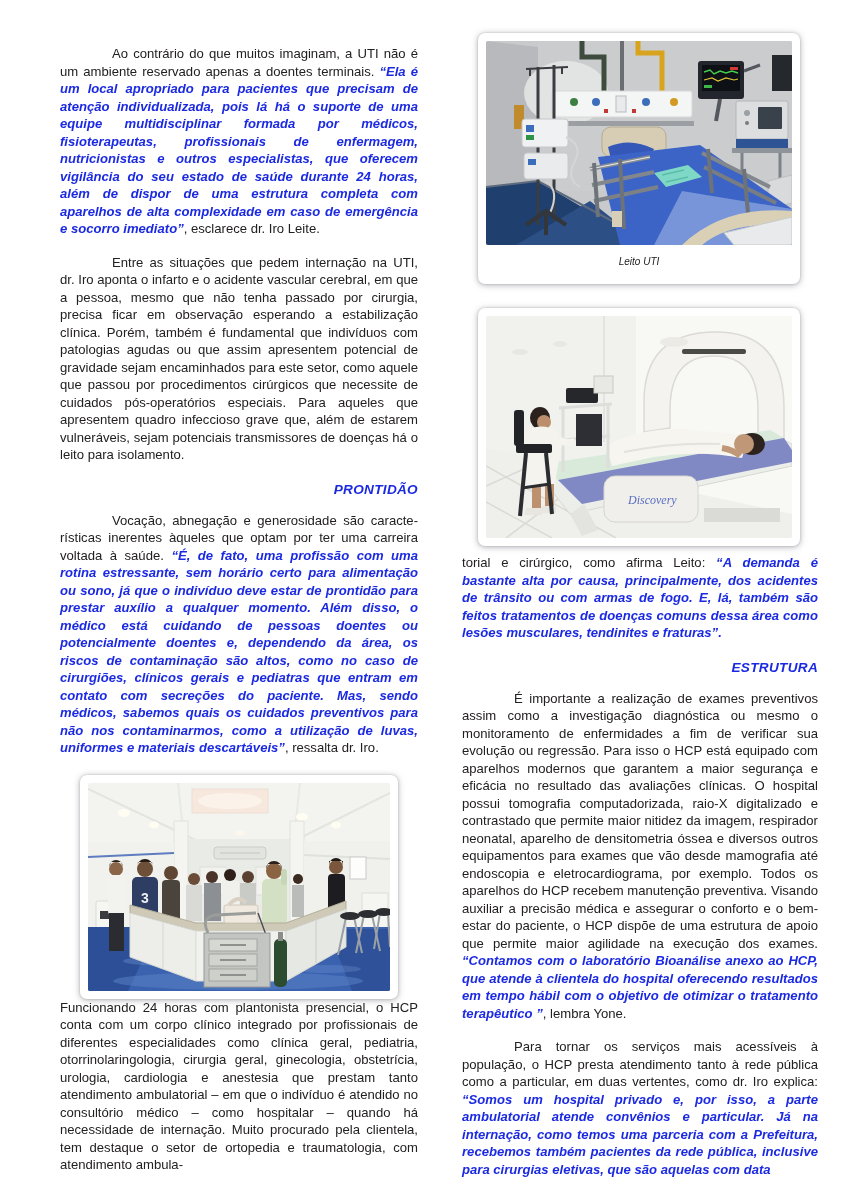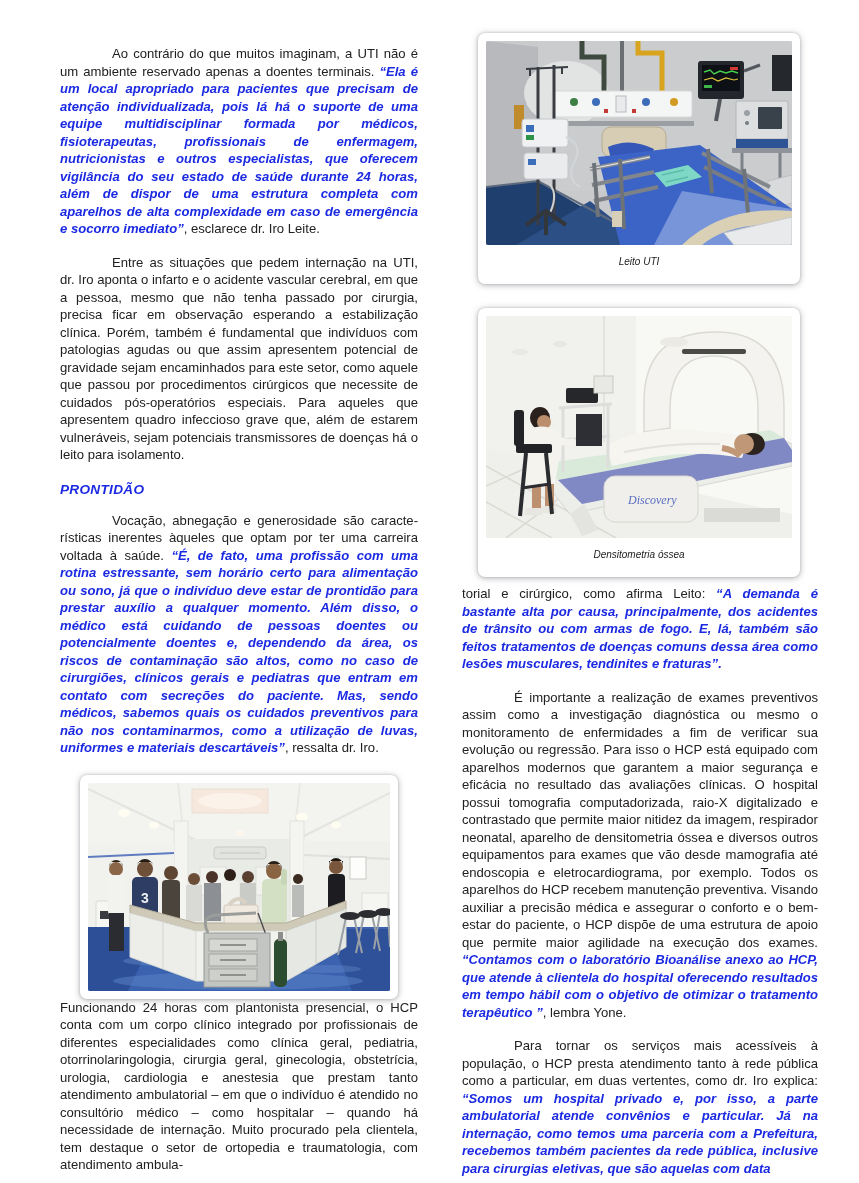--- a/index.html
+++ b/index.html
@@ -25,20 +25,21 @@
   p.para.no-margin{margin-bottom:0;}
   .q{color:#1b2ae2;font-weight:bold;font-style:italic;}
   h3.sec{
     margin:17px 0 14px 0;
     font-size:13.6px;
     line-height:17px;
     color:#1b2ae2;
     font-style:italic;
     font-weight:bold;
     letter-spacing:.3px;
+    text-align:right;
   }
   .photo-card{
     background:#fff;
     border-radius:7px;
     box-shadow:0 1px 6px rgba(110,110,120,.55), 0 0 2px rgba(140,140,150,.4);
     padding:8px 8px 8px 8px;
   }
   .photo-card svg{display:block;border-radius:2px;}
   .photo-caption{
     text-align:center;
@@ -352,24 +353,24 @@
           <rect x="46" y="170" width="9" height="22" fill="#bd9170"></rect>
           <rect x="59" y="168" width="9" height="22" fill="#bd9170"></rect>
           <path d="M40,192 h16 v7 h-18 z" fill="#e8e6e0"></path>
           <path d="M56,190 h14 v7 h-16 z" fill="#e8e6e0"></path>
           <rect x="30" y="128" width="36" height="9" rx="2" fill="#222326"></rect>
           <line x1="40" y1="137" x2="34" y2="200" stroke="#2b2c30" stroke-width="4"></line>
           <line x1="60" y1="137" x2="66" y2="198" stroke="#2b2c30" stroke-width="4"></line>
           <line x1="36" y1="172" x2="64" y2="168" stroke="#2b2c30" stroke-width="3"></line>
         </g>
       </svg>
-      <div class="photo-caption">Densitometria óssea</div>
     </div>
 
     <p class="para mt-para5"><span>torial e cirúrgico, como afirma Leito: </span><span class="q">“A demanda é bastante alta por causa, principalmente, dos acidentes de trânsito ou com armas de fogo. E, lá, também são feitos tratamentos de doenças comuns dessa área como lesões musculares, tendinites e fraturas”.</span></p>
 
+    <h3 class="sec sec-estrutura">ESTRUTURA</h3>
 
     <p class="para indent"><span>É importante a realização de exames preventivos assim como a investigação diagnóstica ou mesmo o monitoramento de enfermidades a fim de verificar sua evolução ou regressão. Para isso o HCP está equipado com aparelhos modernos que garantem a maior segurança e eficácia no resultado das avaliações clínicas. O hospital possui tomografia computadorizada, raio-X digitalizado e contrastado que permite maior nitidez da imagem, respirador neonatal, aparelho de densitometria óssea e diversos outros equipamentos para exames que vão desde mamografia até endoscopia e eletrocardiograma, por exemplo. Todos os aparelhos do HCP recebem manutenção preventiva. Visando auxiliar a precisão médica e assegurar o conforto e o bem-estar do paciente, o HCP dispõe de uma estrutura de apoio que permite maior agilidade na execução dos exames. </span><span class="q">“Contamos com o laboratório Bioanálise anexo ao HCP, que atende à clientela do hospital oferecendo resultados em tempo hábil com o objetivo de otimizar o tratamento terapêutico ”</span><span>, lembra Yone.</span></p>
 
     <p class="para indent no-margin"><span>Para tornar os serviços mais acessíveis à população, o HCP presta atendimento tanto à rede pública como a particular, em duas vertentes, como dr. Iro explica: </span><span class="q">“Somos um hospital privado e, por isso, a parte ambulatorial atende convênios e particular. Já na internação, como temos uma parceria com a Prefeitura, recebemos também pacientes da rede pública, inclusive para cirurgias eletivas, que são aquelas com data</span></p>
   </div>
 
 </div>
 
 </body></html>

